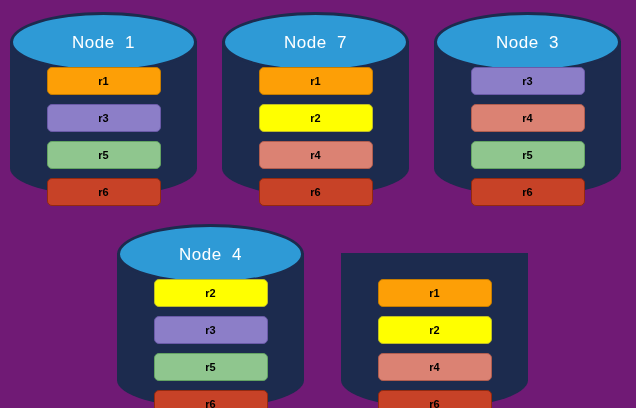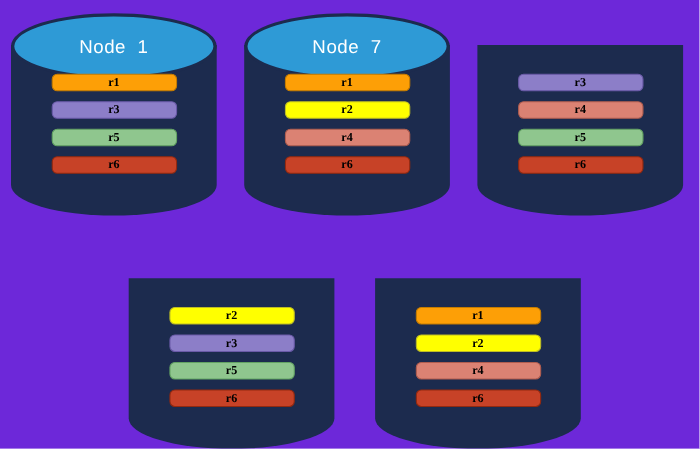--- a/index.html
+++ b/index.html
@@ -4,21 +4,21 @@
 <style>
   html, body {
     margin: 0;
     padding: 0;
     background: #ffffff;
   }
   .canvas {
     position: relative;
     width: 636px;
     height: 408px;
-    background: #6d28d9;
+    background: #701a75;
     overflow: hidden;
     font-family: "Liberation Sans", sans-serif;
   }
   .row {
     position: absolute;
     display: flex;
   }
   .row-0 { left: 10px;  top: 8px;   gap: 25px; }
   .row-1 { left: 117px; top: 220px; gap: 37px; }
 
@@ -60,29 +60,29 @@
     position: absolute;
     left: 0; right: 0;
     top: 59px;
     display: flex;
     flex-direction: column;
     align-items: center;
     gap: 9px;
   }
   .bar {
     width: 114px;
-    height: 16px;
+    height: 28px;
     box-sizing: border-box;
     border: 1px solid #000;
     border-radius: 5px;
     display: flex;
     align-items: center;
     justify-content: center;
     color: #000000;
-    font-family: Liberation Serif, serif;
+    font-family: Liberation Sans, sans-serif;
     font-weight: bold;
     font-size: 11px;
     line-height: 1;
   }
 </style>
 </head>
 <body>
 
 <div class="canvas">
   <div class="row row-0">
@@ -107,31 +107,37 @@
     <div class="bars">
           <div class="bar" style="background: rgb(253, 159, 6); border-color: rgb(197, 124, 0);">r1</div>
           <div class="bar" style="background: rgb(255, 255, 0); border-color: rgb(189, 188, 37);">r2</div>
           <div class="bar" style="background: rgb(219, 130, 115); border-color: rgb(176, 93, 79);">r4</div>
           <div class="bar" style="background: rgb(199, 66, 39); border-color: rgb(147, 41, 15);">r6</div>
         </div>
   </div>
 
   <div class="cylinder">
     <div class="cyl-body"></div>
+    <div class="cyl-top">
+      <span class="node-title">Node  3</span>
+    </div>
     <div class="bars">
           <div class="bar" style="background: rgb(140, 126, 200); border-color: rgb(106, 90, 168);">r3</div>
           <div class="bar" style="background: rgb(219, 130, 115); border-color: rgb(176, 93, 79);">r4</div>
           <div class="bar" style="background: rgb(143, 198, 142); border-color: rgb(99, 163, 99);">r5</div>
           <div class="bar" style="background: rgb(199, 66, 39); border-color: rgb(147, 41, 15);">r6</div>
         </div>
   </div>
 </div>
   <div class="row row-1">
   <div class="cylinder">
     <div class="cyl-body"></div>
+    <div class="cyl-top">
+      <span class="node-title">Node  4</span>
+    </div>
     <div class="bars">
           <div class="bar" style="background: rgb(255, 255, 0); border-color: rgb(189, 188, 37);">r2</div>
           <div class="bar" style="background: rgb(140, 126, 200); border-color: rgb(106, 90, 168);">r3</div>
           <div class="bar" style="background: rgb(143, 198, 142); border-color: rgb(99, 163, 99);">r5</div>
           <div class="bar" style="background: rgb(199, 66, 39); border-color: rgb(147, 41, 15);">r6</div>
         </div>
   </div>
 
   <div class="cylinder">
     <div class="cyl-body"></div>

